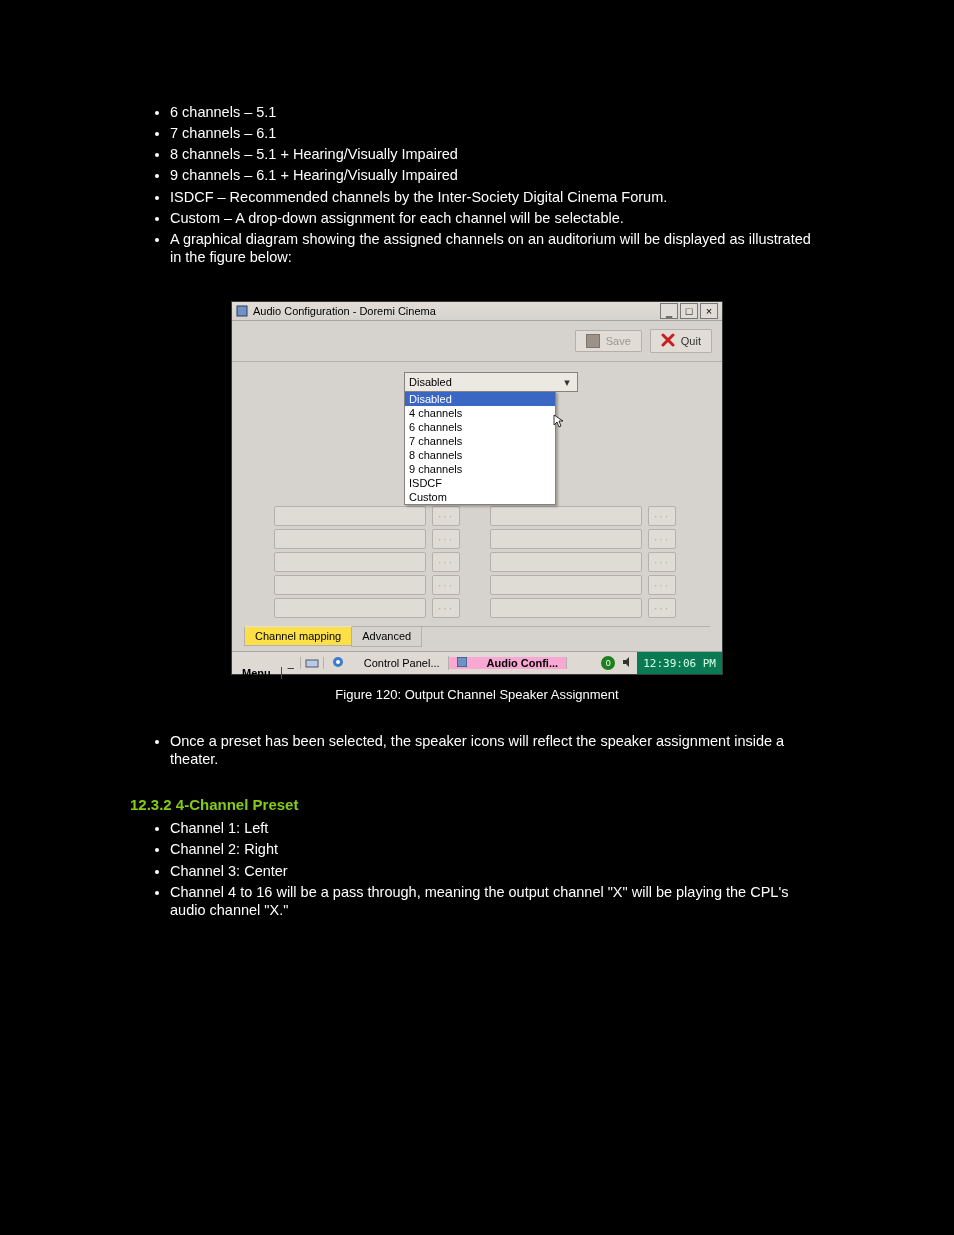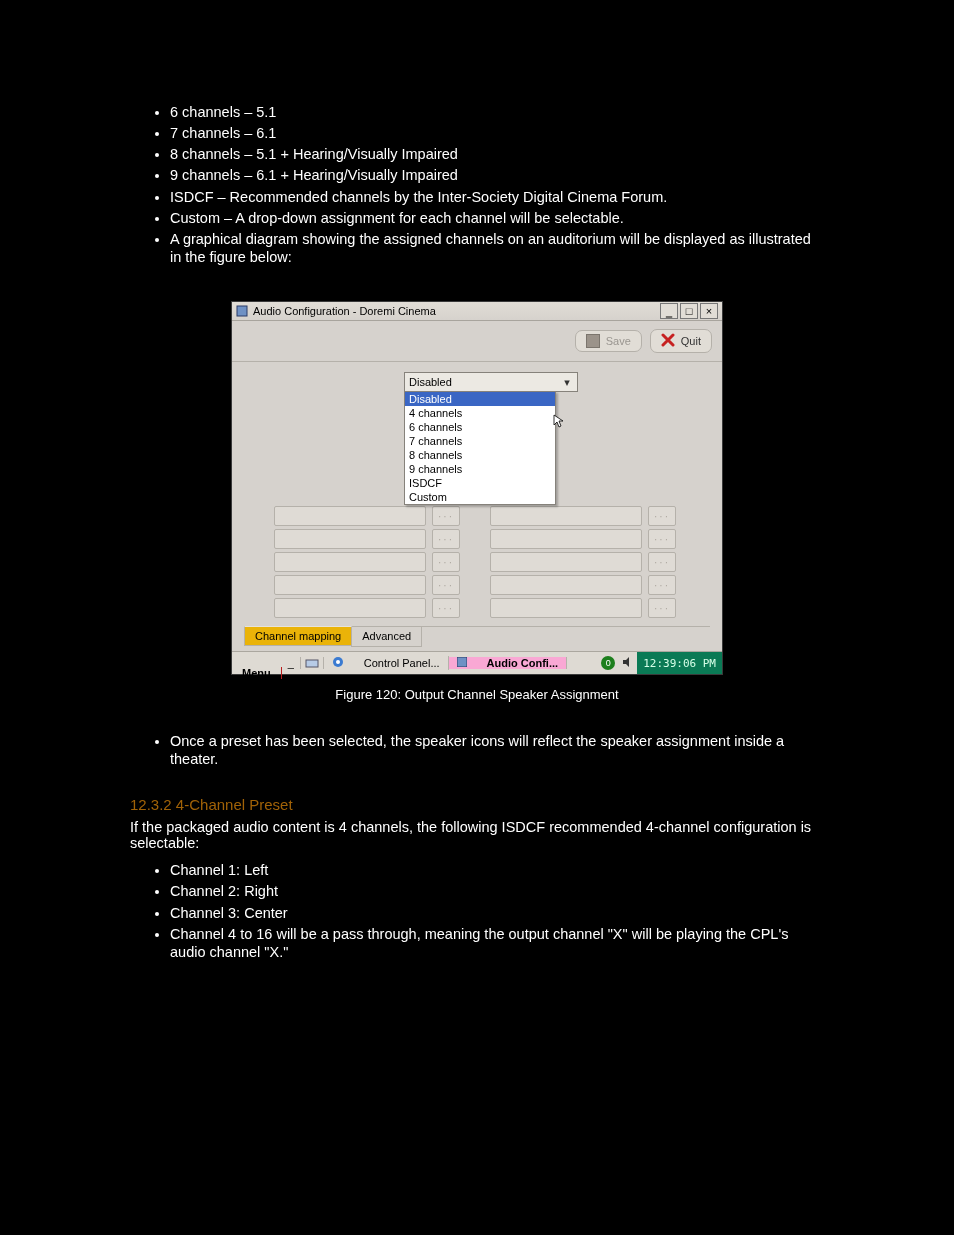--- a/index.html
+++ b/index.html
@@ -52,21 +52,21 @@
     border-bottom: 1px solid #a8a49d;
     font-size: 11px;
   }
   .titlebar .ti { width:12px;height:12px;display:inline-block;margin-right:5px;}
   .titlebar .spacer { flex:1; }
   .winbtn { width:16px;height:14px;border:1px solid #777;background:#e1ddd6;display:flex;align-items:center;justify-content:center;margin-left:2px;font-size:11px;line-height:1;}
   .toolbar {
     display:flex;justify-content:flex-end;align-items:center;
     padding:8px 10px;border-bottom:1px solid #b5b1aa;background:#d6d2cd;
   }
-  .tbtn { display:flex;align-items:center;gap:6px;padding:3px 10px;border:1px solid #b5b1aa;background:#e1ddd6;border-radius:7px;margin-left:8px;font-size:11px;color:#333;}
+  .tbtn { display:flex;align-items:center;gap:6px;padding:3px 10px;border:1px solid #b5b1aa;background:#e1ddd6;border-radius:1px;margin-left:8px;font-size:11px;color:#333;}
   .tbtn.disabled { color:#9a9690; }
   .tbtn .sq { width:12px;height:12px;background:#9b938a;border:1px solid #7b756d;}
   .tbtn .xicon svg{width:14px;height:14px;}
 
   .body-area { padding:10px 12px 4px 12px; position:relative; }
   .dd {
     position:relative;
     margin-left:160px;
     width:174px;
   }
@@ -80,37 +80,37 @@
     background:#fff;border:1px solid #86827b;z-index:5;
     box-shadow:2px 2px 2px rgba(0,0,0,.25);
   }
   .dd-item{padding:1px 4px;font-size:11px;color:#000;}
   .dd-item.sel{background:#3a66c4;color:#fff;}
   .cursor{position:absolute;left:148px;top:22px;pointer-events:none;}
   .cursor svg{width:12px;height:14px;}
 
   .tabs{display:flex;border-top:1px solid #b5b1aa;margin-top:8px;}
   .tab{padding:3px 10px;border:1px solid #b5b1aa;border-top:none;background:#d6d2cd;font-size:11px;margin-right:-1px;}
-  .tab.active{background:#eab308;position:relative;top:-1px;border-top:1px solid #e6e2db;}
+  .tab.active{background:#fde047;position:relative;top:-1px;border-top:1px solid #e6e2db;}
 
   .taskbar{
     display:flex;align-items:center;height:22px;background:#dedad3;border-top:1px solid #aba79f;
     font-size:11px;
   }
   .taskbar .menu{font-weight:bold;padding:0 10px;border-right:1px solid #b91c1c;margin-top:20px;}
   .taskbar .min{width:18px;text-align:center;border-right:1px solid #b5b1aa;}
   .taskbar .tray{width:22px;display:flex;align-items:center;justify-content:center;border-right:1px solid #b5b1aa;}
   .taskbar .task{display:flex;align-items:center;gap:20px;padding:0 8px;border-right:1px solid #b5b1aa;}
   .taskbar .task.active{background:#f9a8d4;font-weight:bold;}
   .taskbar .fill{flex:1;}
   .taskbar .ind{width:14px;height:14px;border-radius:50%;background:#1d7f1d;color:#fff;font-size:9px;display:flex;align-items:center;justify-content:center;margin:0 4px;}
   .taskbar .vol{width:18px;text-align:center;}
   .taskbar .clock{background:#0a7a55;color:#d6ffe8;padding:0 6px;height:100%;display:flex;align-items:center;font-family:monospace;font-size:11px;}
 
-  h3.sec { font-size:15px;font-weight:normal;margin:28px 0 6px 0;color:#a16207;}
+  h3.sec { font-size:15px;font-weight:bold;margin:28px 0 6px 0;color:#84cc16;}
   p.near { margin:4px 0 10px 0;}
 
   .row-visible { display:flex;align-items:center;margin:3px 0;}
   .row-visible .cell{border:1px solid #b5b1aa;background:#dfdbd5;height:18px;border-radius:2px;}
   .row-visible .c1{width:150px;} .row-visible .c2{width:26px;margin-left:6px;display:flex;align-items:center;justify-content:center;color:#aca79f;font-size:10px;letter-spacing:2px;}
   .row-visible .c3{width:150px;margin-left:30px;} .row-visible .c4{width:26px;margin-left:6px;display:flex;align-items:center;justify-content:center;color:#aca79f;font-size:10px;letter-spacing:2px;}
 </style>
 </head>
 <body>
 
@@ -260,21 +260,20 @@
     </div>
   </div>
 
   <div class="caption">Figure 120: Output Channel Speaker Assignment</div>
 
   <ul class="bullets">
     <li>Once a preset has been selected, the speaker icons will reflect the speaker assignment inside a theater.</li>
   </ul>
 
   <h3 class="sec">12.3.2  4-Channel Preset</h3>
-  <p class="near">If the packaged audio content is 4 channels, the following ISDCF recommended 4-channel configuration is selectable:</p>
 
   <ul class="bullets">
     <li>Channel 1: Left</li>
     <li>Channel 2: Right</li>
     <li>Channel 3: Center</li>
     <li>Channel 4 to 16 will be a pass through, meaning the output channel "X" will be playing the CPL's audio channel "X."</li>
   </ul>
 
 </div>
 

